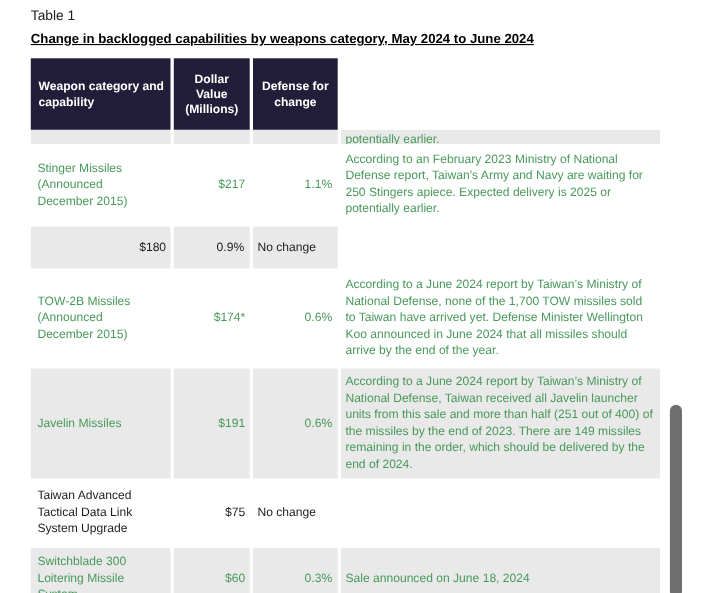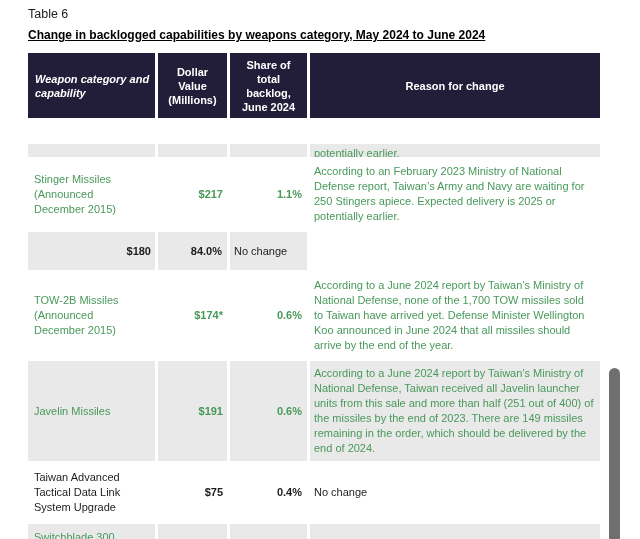--- a/index.html
+++ b/index.html
@@ -17,65 +17,64 @@
     display:grid;
     grid-template-columns:127px 69px 77px 290px;
     column-gap:3px;
   }
   .thead{margin-top:9px;background:#fff;}
   .thead .hcell{
     background:#221d38;color:#ffffff;font-weight:bold;font-size:11px;line-height:14px;
     min-height:65px;display:flex;align-items:center;justify-content:center;
     text-align:center;box-sizing:border-box;padding:4px 4px;
   }
-  .thead .hcell.first{justify-content:flex-start;text-align:left;padding-left:7px;font-style:italic;}
+  .thead .hcell.first{justify-content:flex-start;text-align:left;padding-left:7px;}
 
-  .strip{height:13px;overflow:hidden;margin-bottom:2px;margin-top:26px;}
+  .strip{height:13px;overflow:hidden;margin-bottom:2px;}
   .strip .cell{background:#e9e9e9;height:13px;box-sizing:border-box;}
   .strip .c-reason{padding-left:4px;}
   .strip .c-reason span{display:block;margin-top:-3px;line-height:15px;font-size:11px;}
 
   .trow{margin-bottom:3px;}
   .trow .cell{
     background:#ffffff;box-sizing:border-box;font-size:11px;line-height:15px;color:#1d1d1d;
     display:flex;align-items:center;
   }
   .trow.shaded .cell{background:#e9e9e9;}
   .trow.changed .cell{color:#48995a;}
   .strip span{color:#48995a;}
   .c-cat{padding:6px 20px 6px 6px;justify-content:flex-start;text-align:left;}
-  .c-val{padding:4px 4px 4px 2px;justify-content:flex-end;text-align:left;font-weight:bold;}
-  .c-share{padding:4px 5px 4px 2px;justify-content:flex-end;text-align:right;font-weight:bold;}
+  .c-val{padding:4px 4px 4px 2px;justify-content:flex-end;text-align:left;}
+  .c-share{padding:4px 5px 4px 2px;justify-content:flex-end;text-align:right;}
   .c-reason{padding:5px 4px 5px 4px;justify-content:flex-start;text-align:left;}
 
   .r0 .cell{min-height:66px;}
   .r1 .cell{min-height:38px;}
   .r2 .cell{min-height:79px;}
   .r3 .cell{min-height:92px;}
   .r4 .cell{min-height:49px;}
   .r5 .cell{min-height:51px;}
 
   .scrollbar-thumb{
     position:absolute;left:609px;top:368px;width:11px;height:175px;
     background:#6f6f6f;border-radius:6px;
   }
 </style>
 </head>
 <body>
 
 <div class="doc">
 
-  <div class="table-label">Table 6</div>
+  <div class="table-label">Table 1</div>
   <div class="doc-title">Change in backlogged capabilities by weapons category, May 2024 to June 2024</div>
 
   <div class="grid thead">
     <div class="hcell first">Weapon category and capability</div>
     <div class="hcell">Dollar Value (Millions)</div>
-    <div class="hcell">Share of total backlog, June 2024</div>
-    <div class="hcell">Reason for change</div>
+    <div class="hcell">Defense for change</div>
   </div>
 
   <div class="grid strip">
     <div class="cell c-cat"></div>
     <div class="cell c-val"></div>
     <div class="cell c-share"></div>
     <div class="cell c-reason">
       <span>potentially earlier.</span>
     </div>
   </div>
@@ -83,42 +82,41 @@
   <div id="tbody">
   <div class="grid trow r0 changed">
     <div class="cell c-cat">Stinger Missiles (Announced December 2015)</div>
     <div class="cell c-val">$217</div>
     <div class="cell c-share">1.1%</div>
     <div class="cell c-reason">According to an February 2023 Ministry of National Defense report, Taiwan’s Army and Navy are waiting for 250 Stingers apiece. Expected delivery is 2025 or potentially earlier.</div>
   </div>
 
   <div class="grid trow r1 shaded">
     <div class="cell c-val">$180</div>
-    <div class="cell c-share">84.0%</div>
+    <div class="cell c-share">0.9%</div>
     <div class="cell c-reason">No change</div>
   </div>
 
   <div class="grid trow r2 changed">
     <div class="cell c-cat">TOW-2B Missiles (Announced December 2015)</div>
     <div class="cell c-val">$174*</div>
     <div class="cell c-share">0.6%</div>
     <div class="cell c-reason">According to a June 2024 report by Taiwan’s Ministry of National Defense, none of the 1,700 TOW missiles sold to Taiwan have arrived yet. Defense Minister Wellington Koo announced in June 2024 that all missiles should arrive by the end of the year.</div>
   </div>
 
   <div class="grid trow r3 shaded changed">
     <div class="cell c-cat">Javelin Missiles</div>
     <div class="cell c-val">$191</div>
     <div class="cell c-share">0.6%</div>
     <div class="cell c-reason">According to a June 2024 report by Taiwan’s Ministry of National Defense, Taiwan received all Javelin launcher units from this sale and more than half (251 out of 400) of the missiles by the end of 2023. There are 149 missiles remaining in the order, which should be delivered by the end of 2024.</div>
   </div>
 
   <div class="grid trow r4">
     <div class="cell c-cat">Taiwan Advanced Tactical Data Link System Upgrade</div>
     <div class="cell c-val">$75</div>
-    <div class="cell c-share">0.4%</div>
     <div class="cell c-reason">No change</div>
   </div>
 
   <div class="grid trow r5 shaded changed">
     <div class="cell c-cat">Switchblade 300 Loitering Missile System</div>
     <div class="cell c-val">$60</div>
     <div class="cell c-share">0.3%</div>
     <div class="cell c-reason">Sale announced on June 18, 2024</div>
   </div>
 </div>

